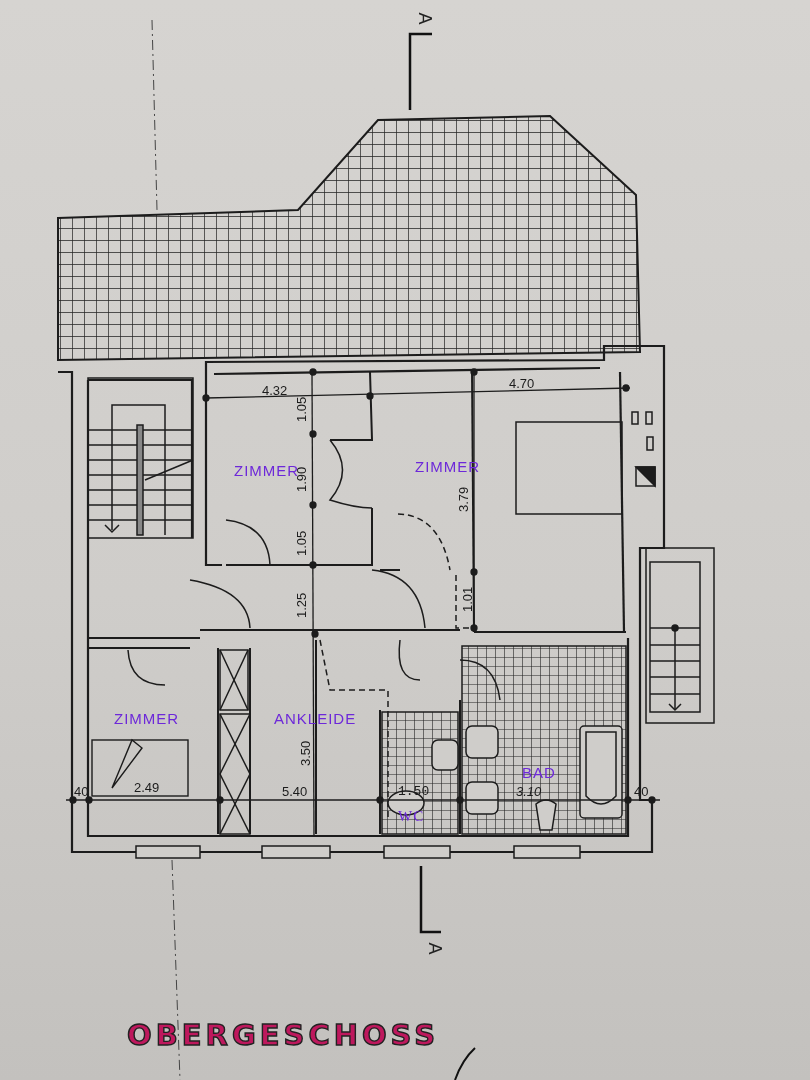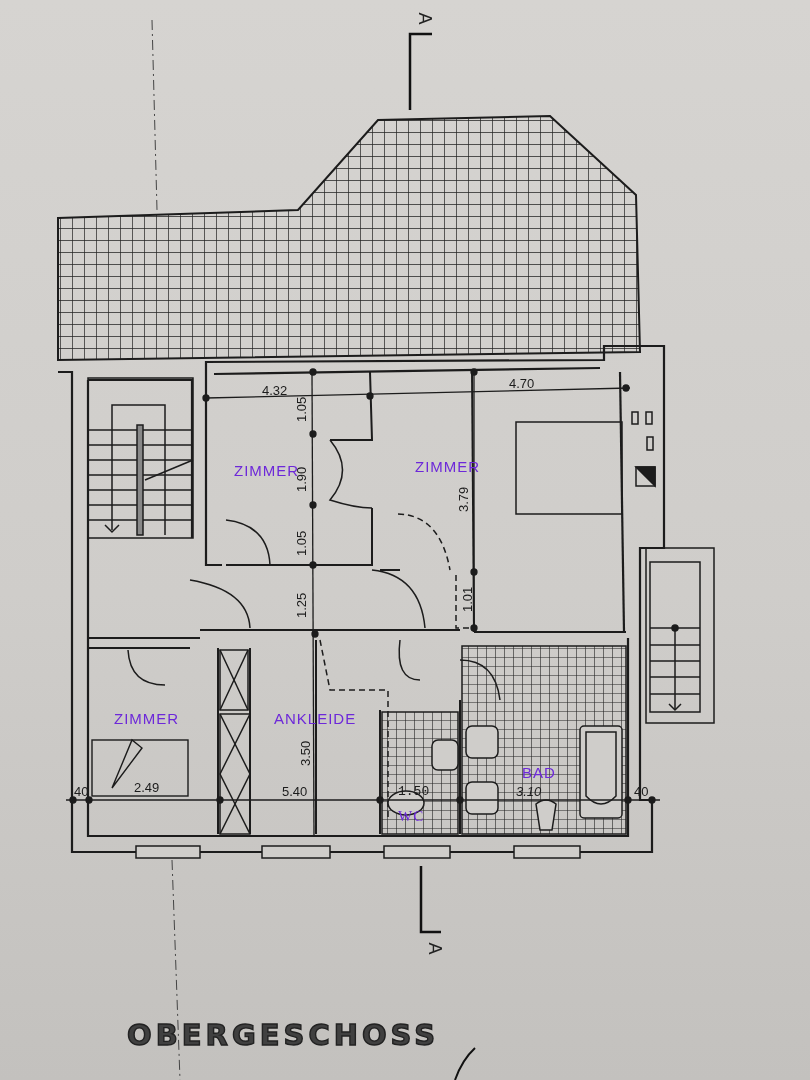--- a/index.html
+++ b/index.html
@@ -2,21 +2,21 @@
 <html><head>
   <meta charset="utf-8">
   <style>
     html, body { margin:0; padding:0; }
     body { width:810px; height:1080px; background:#cfcdca; overflow:hidden; position:relative; font-family:"Liberation Sans", sans-serif; }
     .paper { position:absolute; left:0; top:0; width:810px; height:1080px; background:linear-gradient(180deg,#d6d4d1 0%,#cfcdca 55%,#c3c1be 100%); }
     svg { position:absolute; left:0; top:0; }
     .lbl { position:absolute; font-family:"Liberation Sans", sans-serif; color:#6d28d9; font-size:15px; letter-spacing:1px; }
     .dim { position:absolute; font-family:"Liberation Sans", sans-serif; color:#1c1c1c; font-size:13px; }
     .vert { transform:rotate(-90deg); transform-origin:left top; }
-    .title { position:absolute; left:127px; top:1018px; font-family:"DejaVu Sans", sans-serif; font-weight:bold; font-size:29px; letter-spacing:4px; color:#404040; -webkit-text-stroke:1.4px #222; }
+    .title { position:absolute; left:127px; top:1018px; font-family:"DejaVu Sans", sans-serif; font-weight:bold; font-size:29px; letter-spacing:4px; color:#be185d; -webkit-text-stroke:1.4px #222; }
     .sec { position:absolute; font-family:"Liberation Sans", sans-serif; font-size:18px; color:#222; }
   </style>
 </head>
 <body>
 
 <div class="paper"></div>
 
 <svg width="810" height="1080" viewBox="0 0 810 1080">
   <defs>
     <pattern id="tile" width="12" height="12" patternUnits="userSpaceOnUse">

